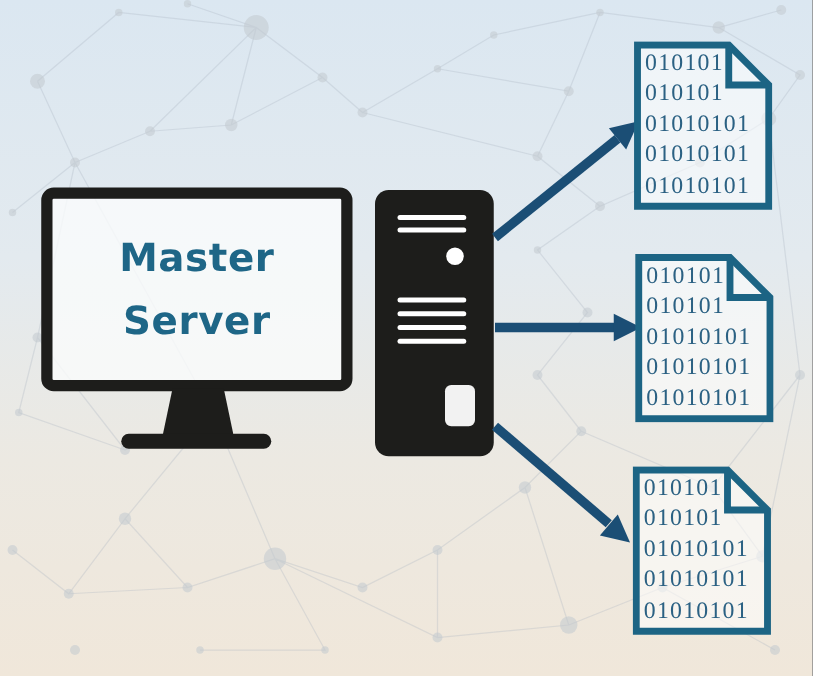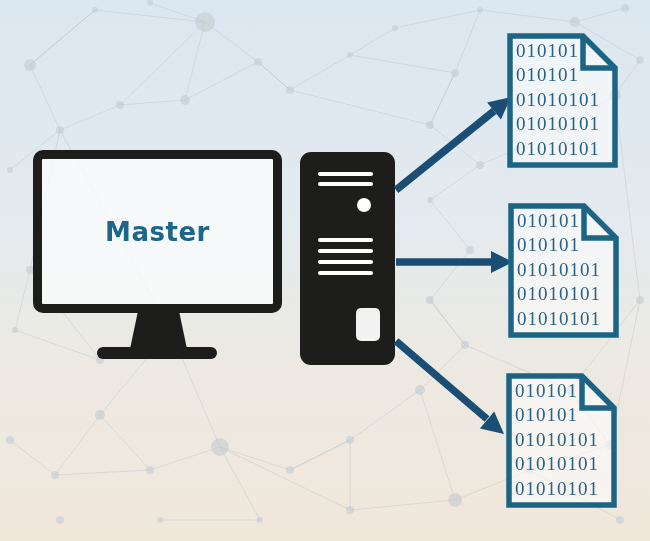--- a/index.html
+++ b/index.html
@@ -11,21 +11,21 @@
   .mesh{position:absolute;left:0;top:0;width:650px;height:541px;}
 
   
   .monitor{
     position:absolute;left:33px;top:150px;width:249px;height:163px;
     box-sizing:border-box;border:9px solid #1d1d1b;border-radius:10px;
     background:rgba(251,252,253,0.78);
     display:flex;align-items:center;justify-content:center;
   }
   .monitor-text{
-    text-align:center;font-weight:bold;font-size:26px;line-height:50px;
+    text-align:center;font-weight:bold;font-size:31px;line-height:50px;
     color:#1e6687;letter-spacing:.5px;
   }
   .stand-neck{
     position:absolute;left:130px;top:311px;width:57px;height:38px;background:#1d1d1b;
     clip-path:polygon(14% 0,86% 0,100% 100%,0 100%);
   }
   .stand-base{
     position:absolute;left:97px;top:347px;width:120px;height:12px;background:#1d1d1b;border-radius:6px;
   }
 
@@ -118,20 +118,21 @@
         <circle cx="350" cy="510" r="4"></circle>
         <circle cx="260" cy="520" r="3"></circle>
       <circle cx="160" cy="520" r="3"></circle>
         <circle cx="60" cy="520" r="4"></circle>
     </g>
   </svg>
 
   <div class="monitor">
     <div class="monitor-text">
       <div>Master</div>
+      <div>Server</div>
     </div>
   </div>
   <div class="stand-neck"></div>
   <div class="stand-base"></div>
 
   <div class="server">
     <div class="vent" style="top:20px"></div>
     <div class="vent" style="top:30px"></div>
     <div class="led"></div>
     <div class="vent" style="top:86px"></div>

